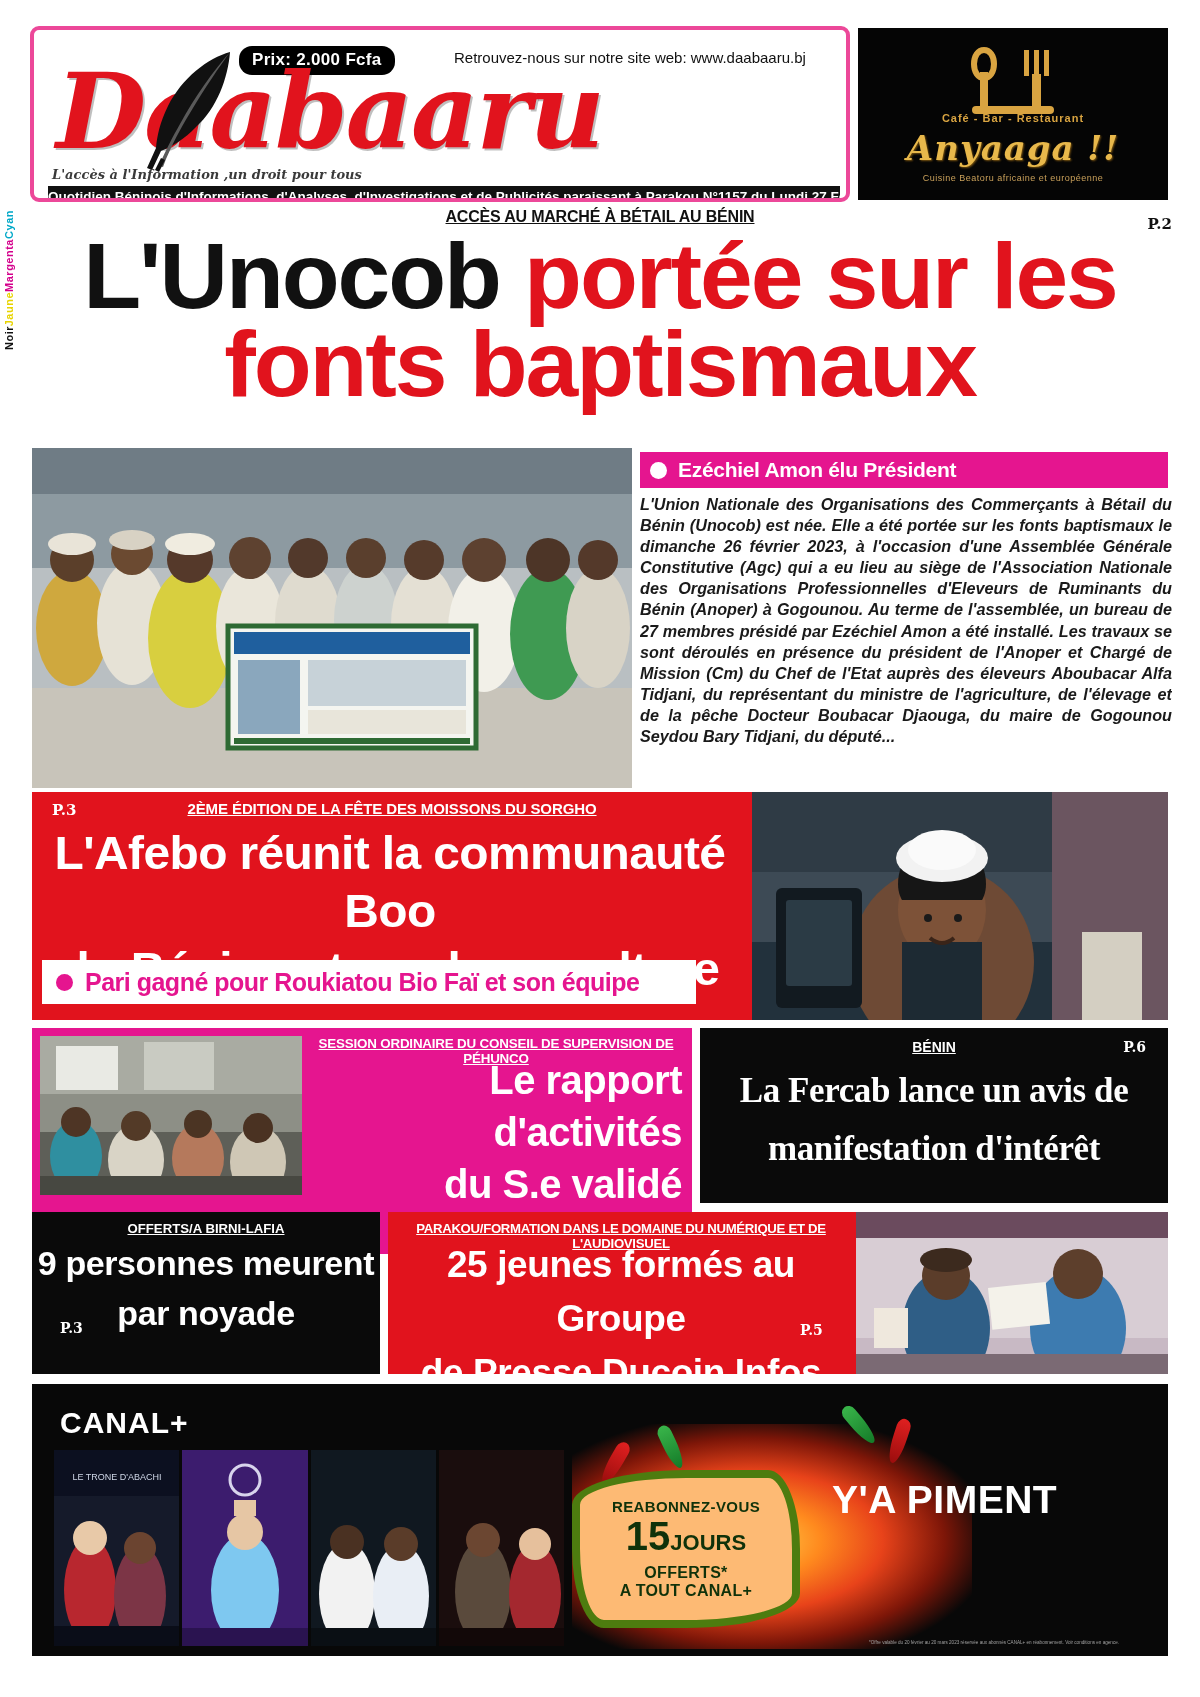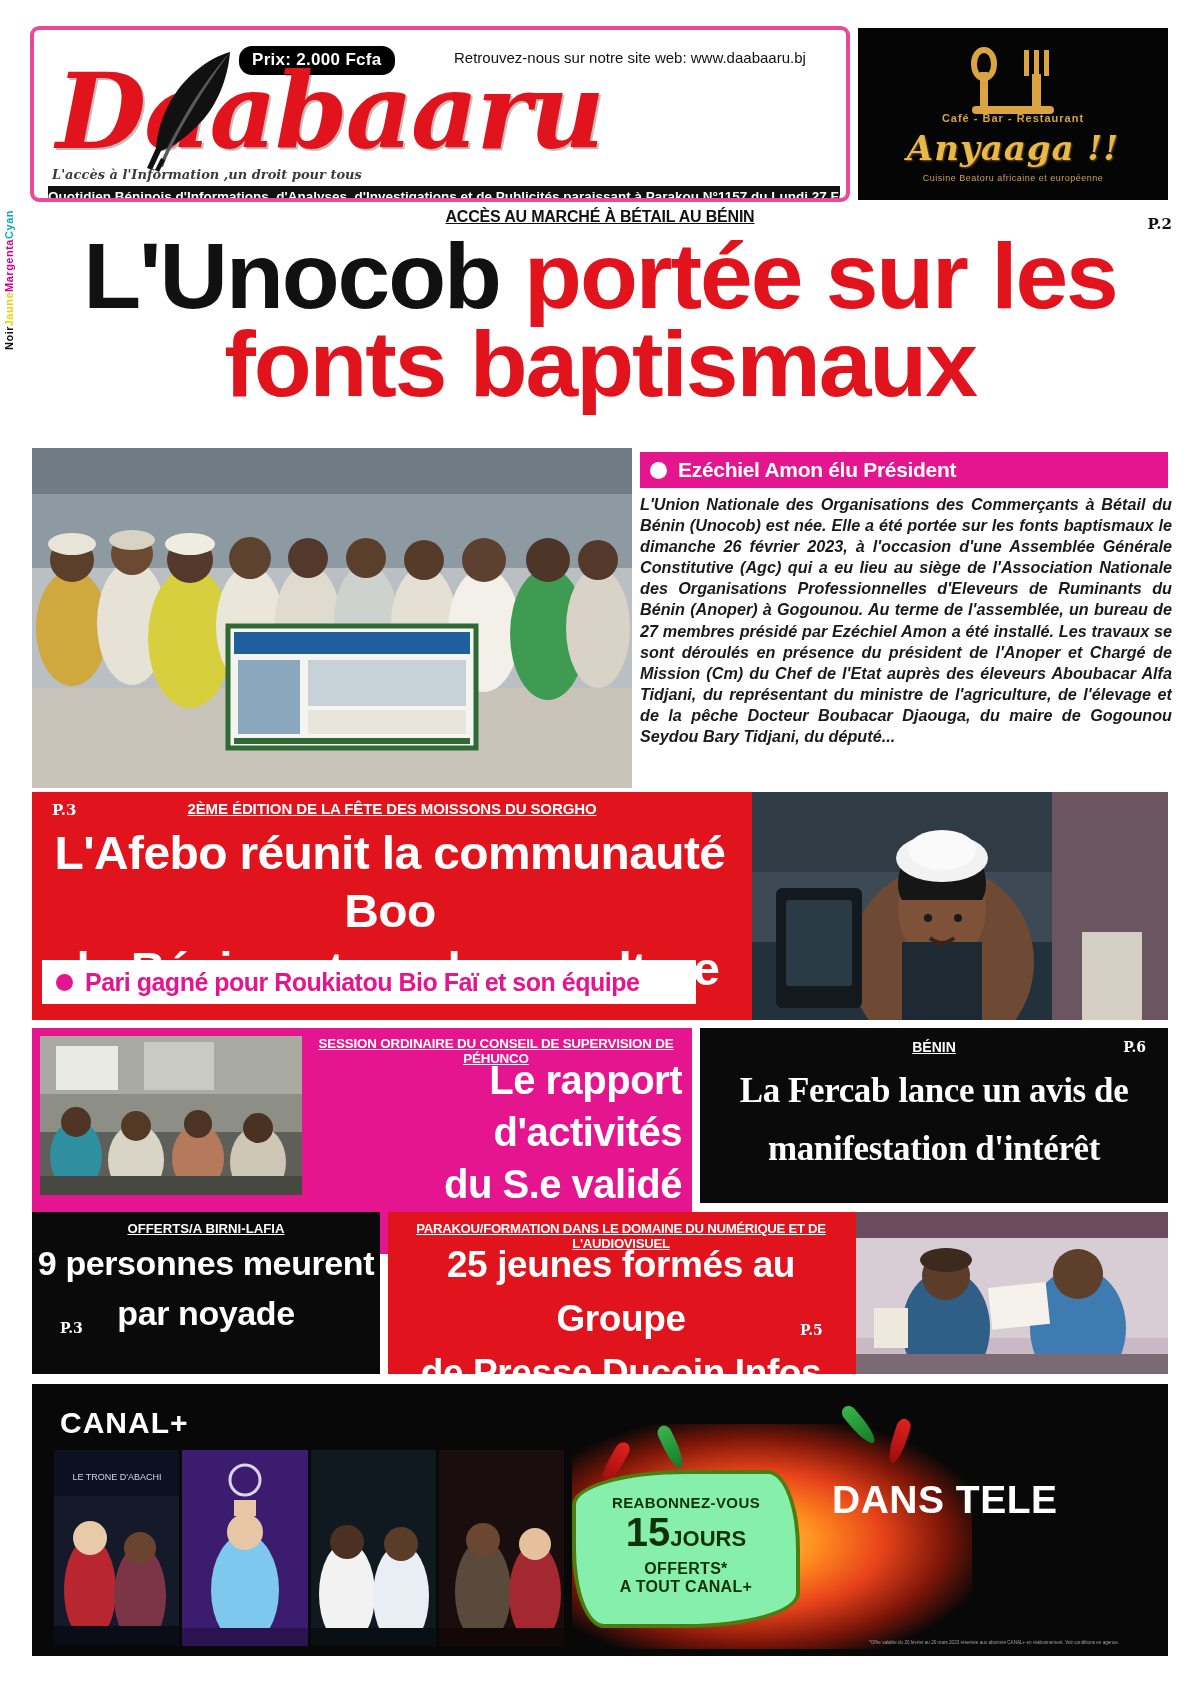--- a/index.html
+++ b/index.html
@@ -386,22 +386,22 @@
   }
   .poster { width: 126px; height: 196px; position: relative; overflow: hidden; }
   .canal-flame {
     position: absolute; left: 540px; top: 40px;
     width: 400px; height: 225px;
     background: radial-gradient(ellipse at 45% 52%, #ffd34d 0%, #ff8a1e 22%, #e8431a 42%, #7d1608 62%, rgba(8,8,8,0) 78%);
   }
   .canal-badge {
     position: absolute; left: 540px; top: 86px;
     width: 228px; height: 158px;
-    background: #86efac;
-    border: 4px solid #4d7c0f;
+    background: #fdba74;
+    border: 8px solid #4d7c0f;
     border-radius: 50% 14% 50% 14% / 22% 50% 22% 50%;
     color: #10320a;
     text-align: center;
     padding-top: 20px;
   }
   .badge-l1 { font-size: 15px; font-weight: bold; letter-spacing: .4px; }
   .badge-l2 { font-size: 40px; font-weight: bold; line-height: 42px; }
   .badge-l2 small { font-size: 22px; }
   .badge-l3 { font-size: 16px; font-weight: bold; letter-spacing: .3px; }
   .canal-claim {
@@ -682,19 +682,19 @@
     <div class="canal-badge">
       <div class="badge-l1">REABONNEZ-VOUS</div>
       <div class="badge-l2">
         <span>15</span><small>JOURS</small>
       </div>
       <div class="badge-l3">OFFERTS*</div>
       <div class="badge-l3">A TOUT CANAL+</div>
     </div>
 
     <div class="canal-claim">
-      <div>DANS TELE</div>
+      <div>Y'A PIMENT</div>
     </div>
 
     <div class="canal-legal">*Offre valable du 20 février au 20 mars 2023 réservée aux abonnés CANAL+ en réabonnement. Voir conditions en agence.</div>
   </div>
 
 </div>
 
 </body></html>

